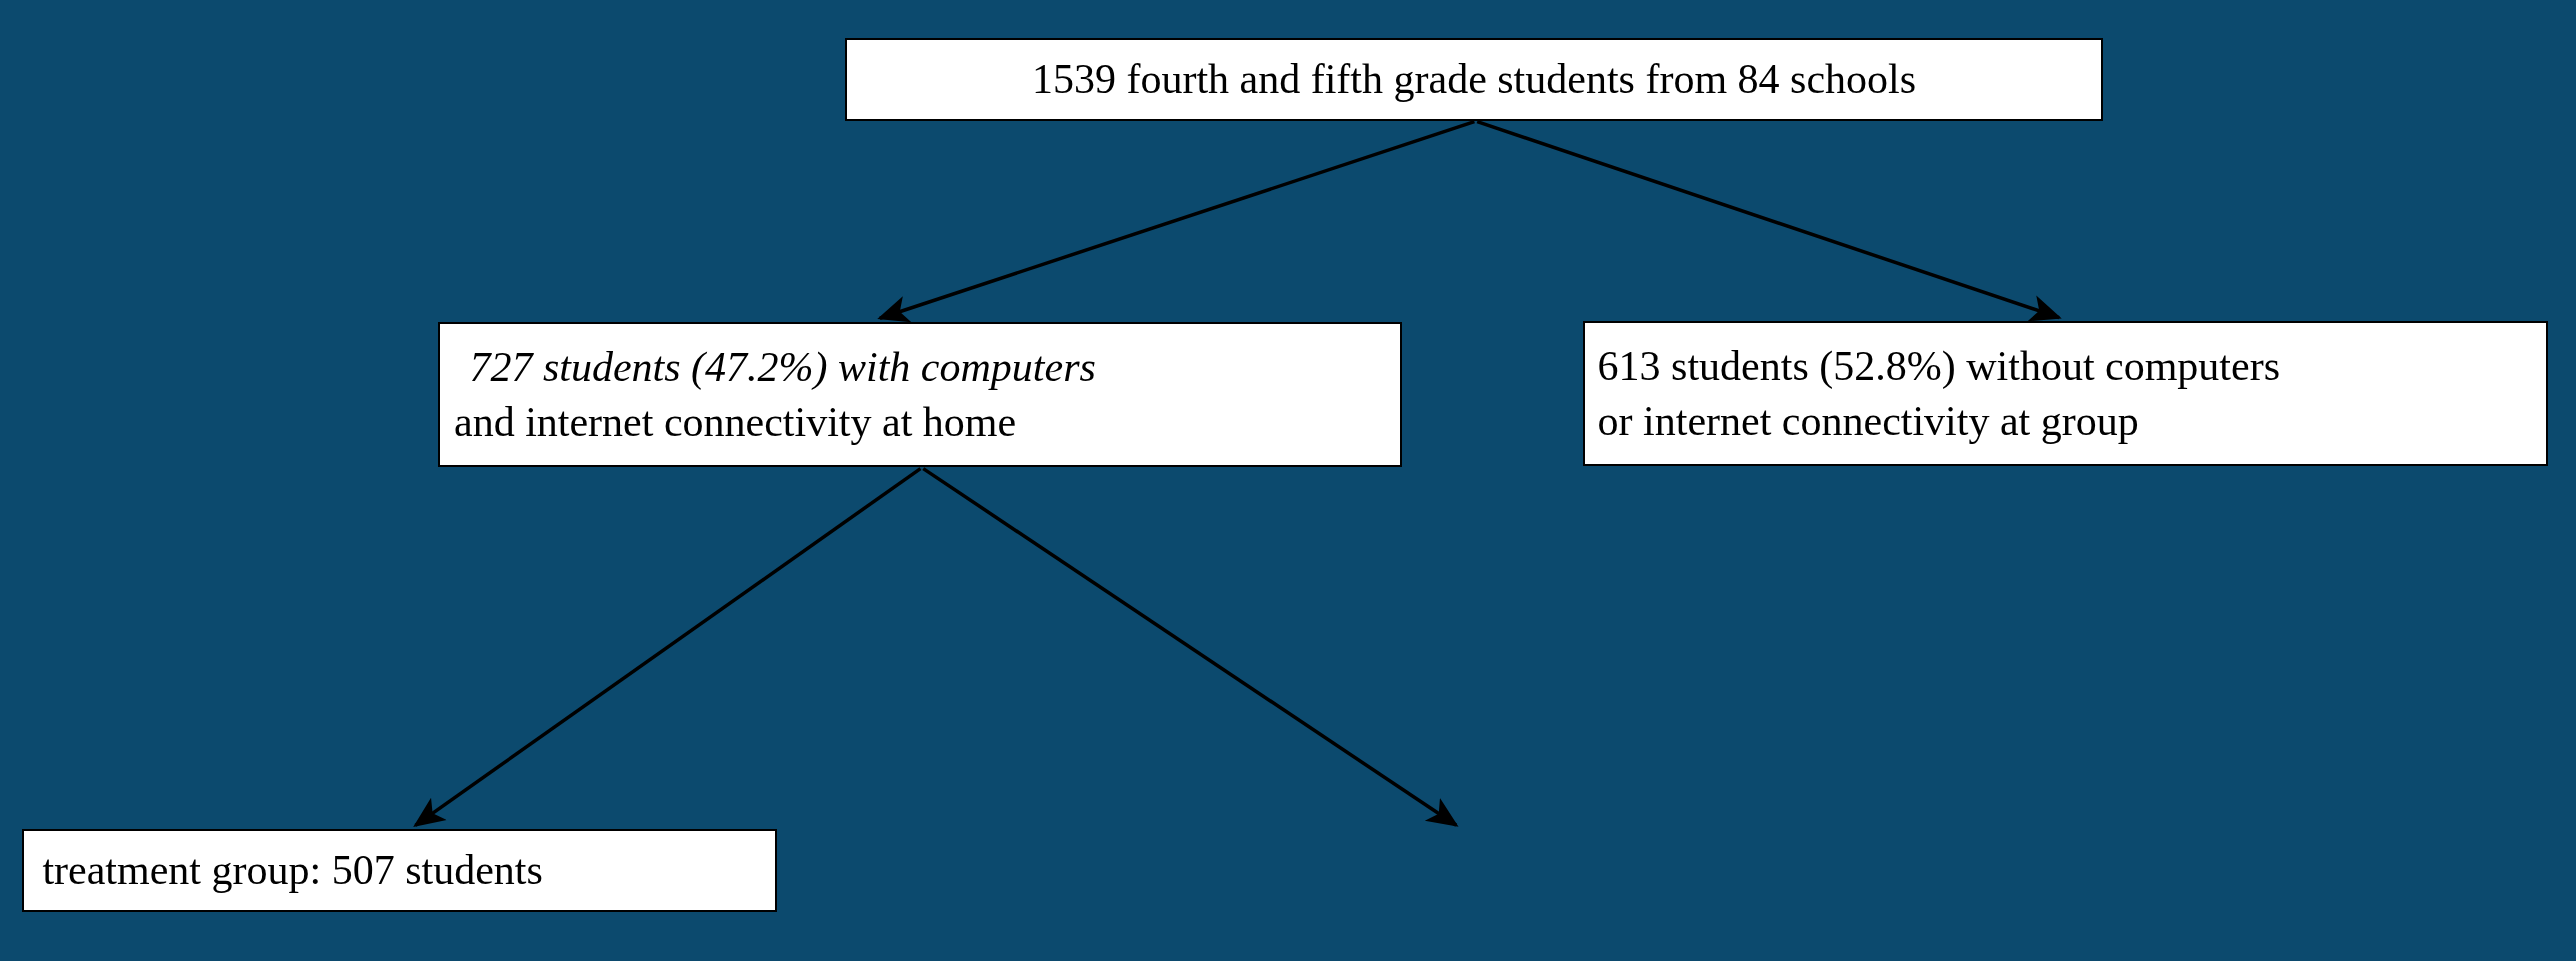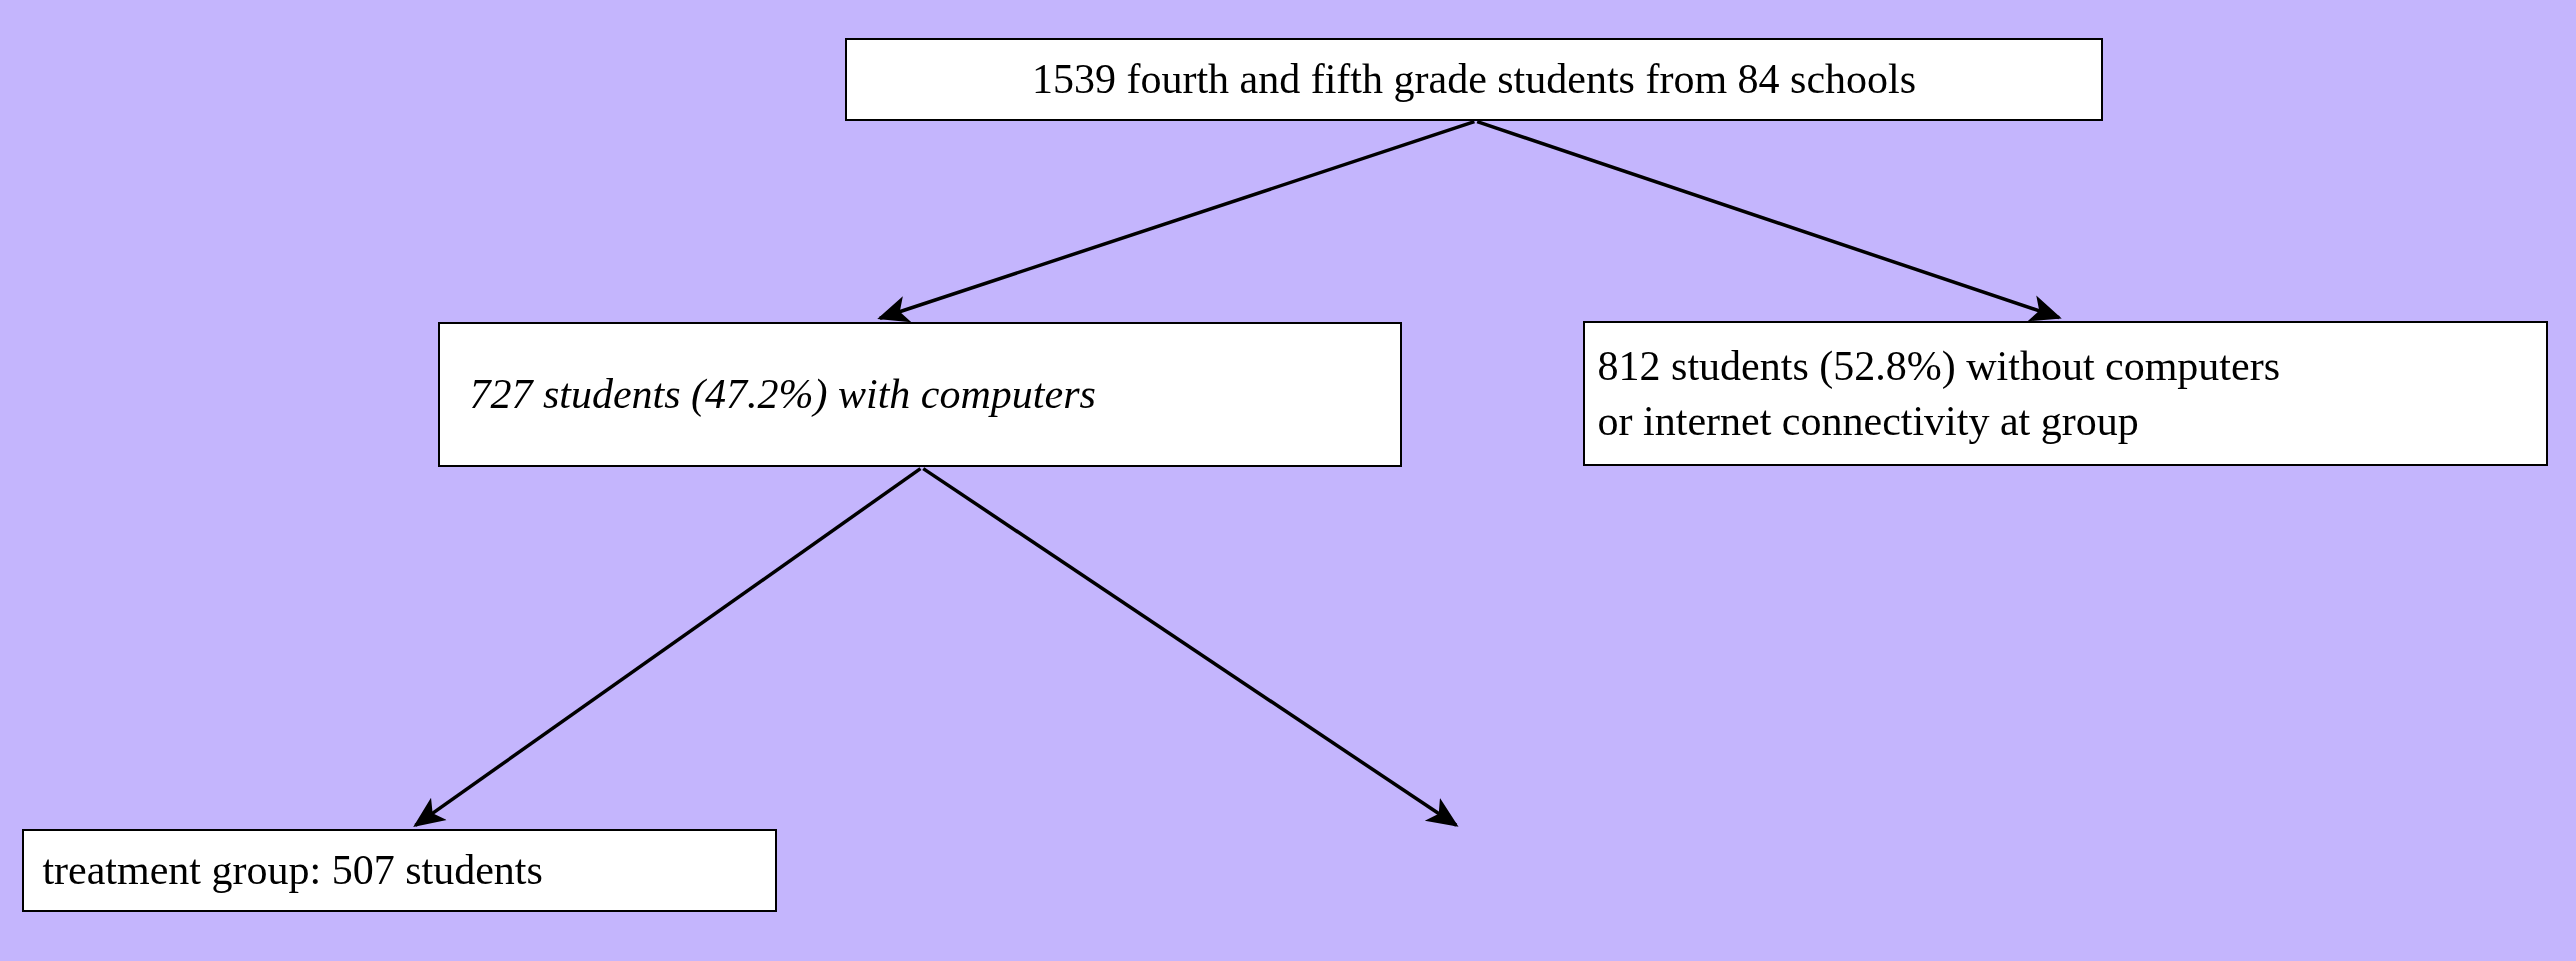--- a/index.html
+++ b/index.html
@@ -5,21 +5,21 @@
 <style>
   html, body {
     margin: 0;
     padding: 0;
     background: #ffffff;
   }
   #canvas {
     position: relative;
     width: 2576px;
     height: 961px;
-    background: #c4b5fd;
+    background: #0c4a6e;
     overflow: hidden;
     font-family: "Liberation Serif", "DejaVu Serif", serif;
   }
   #arrow-layer {
     position: absolute;
     left: 0;
     top: 0;
     width: 2576px;
     height: 961px;
     pointer-events: none;
@@ -89,24 +89,25 @@
 
     <line x1="1320" y1="670" x2="2082" y2="1180" stroke="#000000" stroke-width="5" marker-end="url(#arrowhead)"></line>
   </svg>
 
   <div class="node" id="node-root">
     <span class="line">1539 fourth and fifth grade students from 84 schools</span>
   </div>
 
   <div class="node" id="node-with-computers">
     <span class="line first">727 students (47.2%) with computers</span>
+    <span class="line">and internet connectivity at home</span>
   </div>
 
   <div class="node" id="node-without-computers">
-    <span class="line">812 students (52.8%) without computers</span>
+    <span class="line">613 students (52.8%) without computers</span>
     <span class="line">or internet connectivity at group</span>
   </div>
 
   <div class="node" id="node-treatment">
     <span class="line">treatment group: 507 students</span>
   </div>
 
 
 </div>
 

